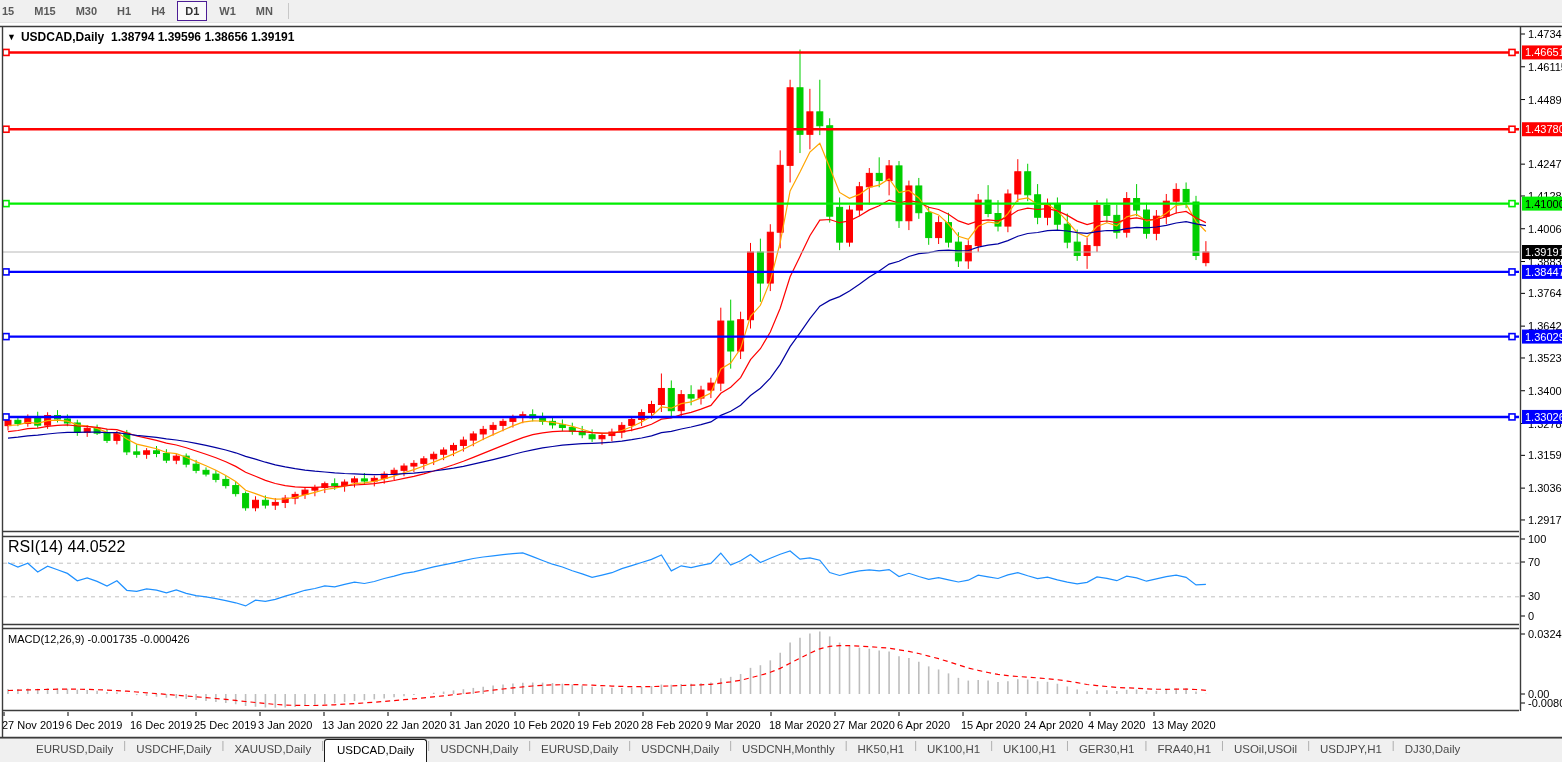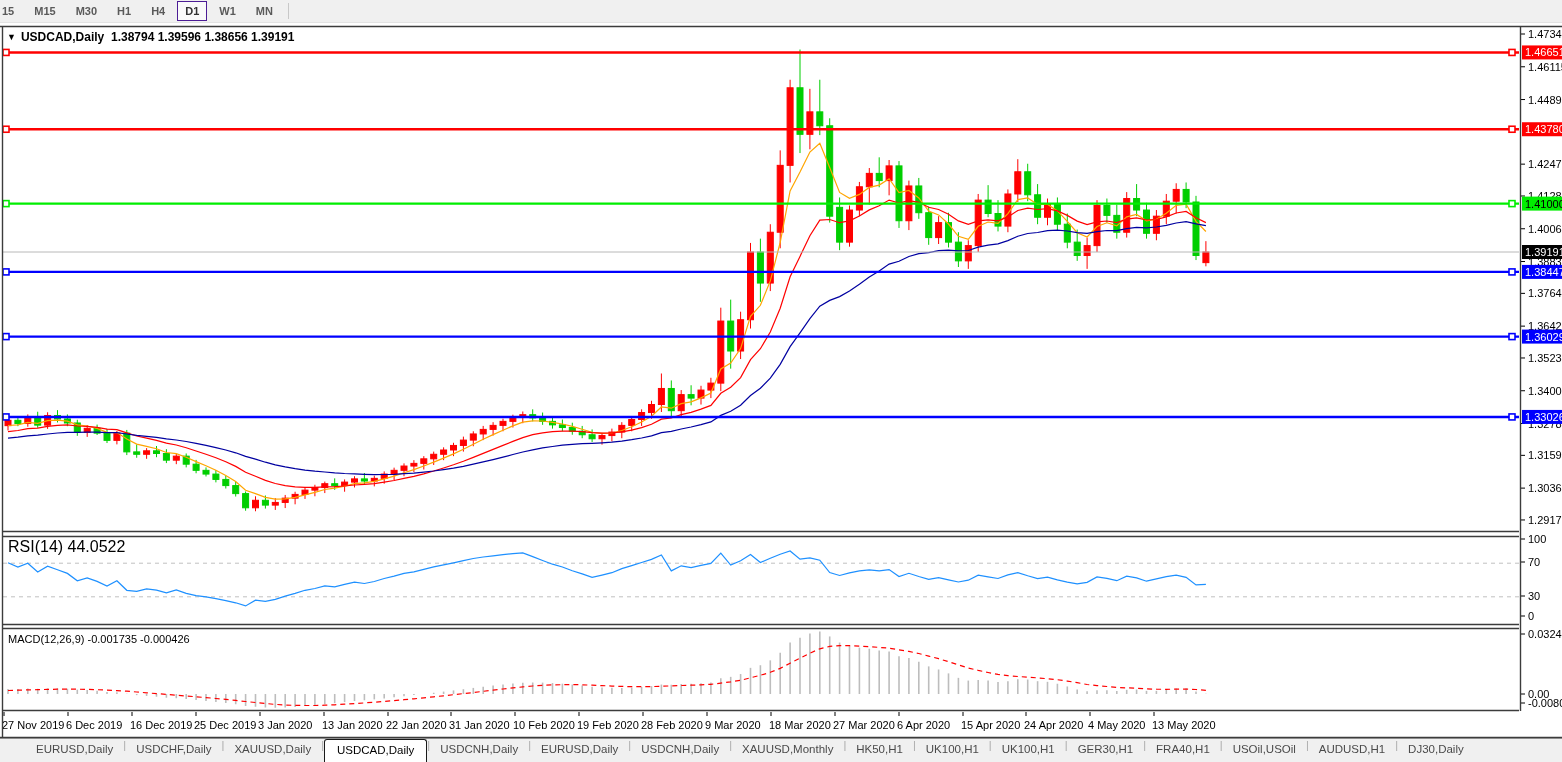--- a/index.html
+++ b/index.html
@@ -588,32 +588,32 @@
       <div class="tab">XAUUSD,Daily</div>
       <div class="tabsep">|</div>
       <div class="tab active">USDCAD,Daily</div>
       <div class="tabsep">|</div>
       <div class="tab">USDCNH,Daily</div>
       <div class="tabsep">|</div>
       <div class="tab">EURUSD,Daily</div>
       <div class="tabsep">|</div>
       <div class="tab">USDCNH,Daily</div>
       <div class="tabsep">|</div>
-      <div class="tab">XAUUSD,Monthly</div>
+      <div class="tab">USDCNH,Monthly</div>
       <div class="tabsep">|</div>
       <div class="tab">HK50,H1</div>
       <div class="tabsep">|</div>
       <div class="tab">UK100,H1</div>
       <div class="tabsep">|</div>
       <div class="tab">UK100,H1</div>
       <div class="tabsep">|</div>
       <div class="tab">GER30,H1</div>
       <div class="tabsep">|</div>
       <div class="tab">FRA40,H1</div>
       <div class="tabsep">|</div>
       <div class="tab">USOil,USOil</div>
       <div class="tabsep">|</div>
-      <div class="tab">AUDUSD,H1</div>
+      <div class="tab">USDJPY,H1</div>
       <div class="tabsep">|</div>
       <div class="tab">DJ30,Daily</div>
     </div>
   <div id="tab-arrows">◄►</div>
 </div>
 
 </body></html>

